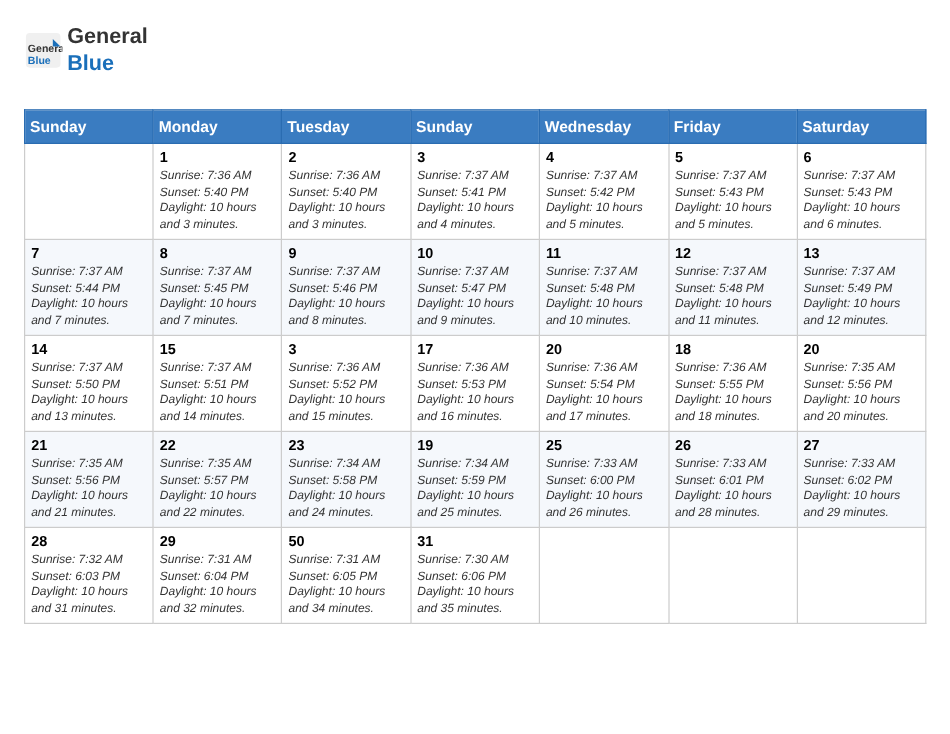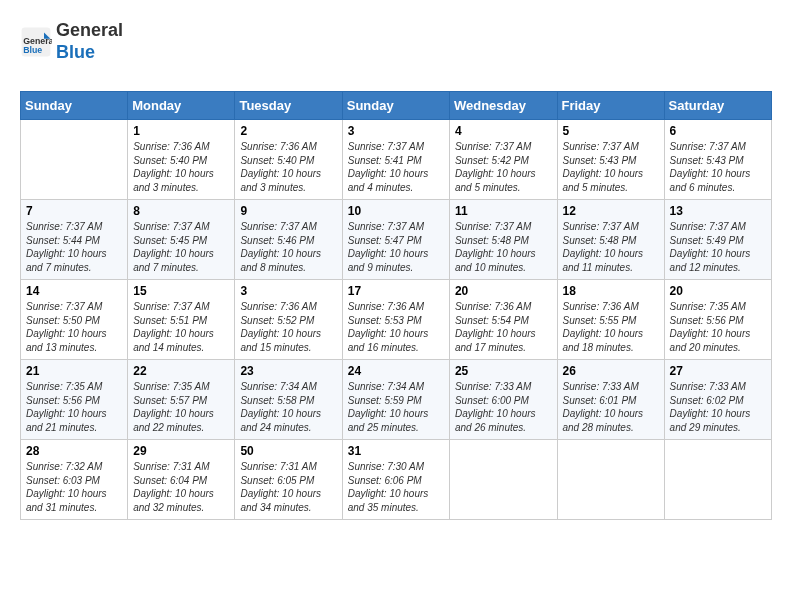--- a/index.html
+++ b/index.html
@@ -217,21 +217,21 @@
         </td>
         <td>
           <span class="day-num">22</span>
           <div class="cell-text">Sunrise: 7:35 AM<br>Sunset: 5:57 PM<br>Daylight: 10 hours and 22 minutes.</div>
         </td>
         <td>
           <span class="day-num">23</span>
           <div class="cell-text">Sunrise: 7:34 AM<br>Sunset: 5:58 PM<br>Daylight: 10 hours and 24 minutes.</div>
         </td>
         <td>
-          <span class="day-num">24</span>
+          <span class="day-num">19</span>
           <div class="cell-text">Sunrise: 7:34 AM<br>Sunset: 5:59 PM<br>Daylight: 10 hours and 25 minutes.</div>
         </td>
         <td>
           <span class="day-num">25</span>
           <div class="cell-text">Sunrise: 7:33 AM<br>Sunset: 6:00 PM<br>Daylight: 10 hours and 26 minutes.</div>
         </td>
         <td>
           <span class="day-num">26</span>
           <div class="cell-text">Sunrise: 7:33 AM<br>Sunset: 6:01 PM<br>Daylight: 10 hours and 28 minutes.</div>
         </td>

